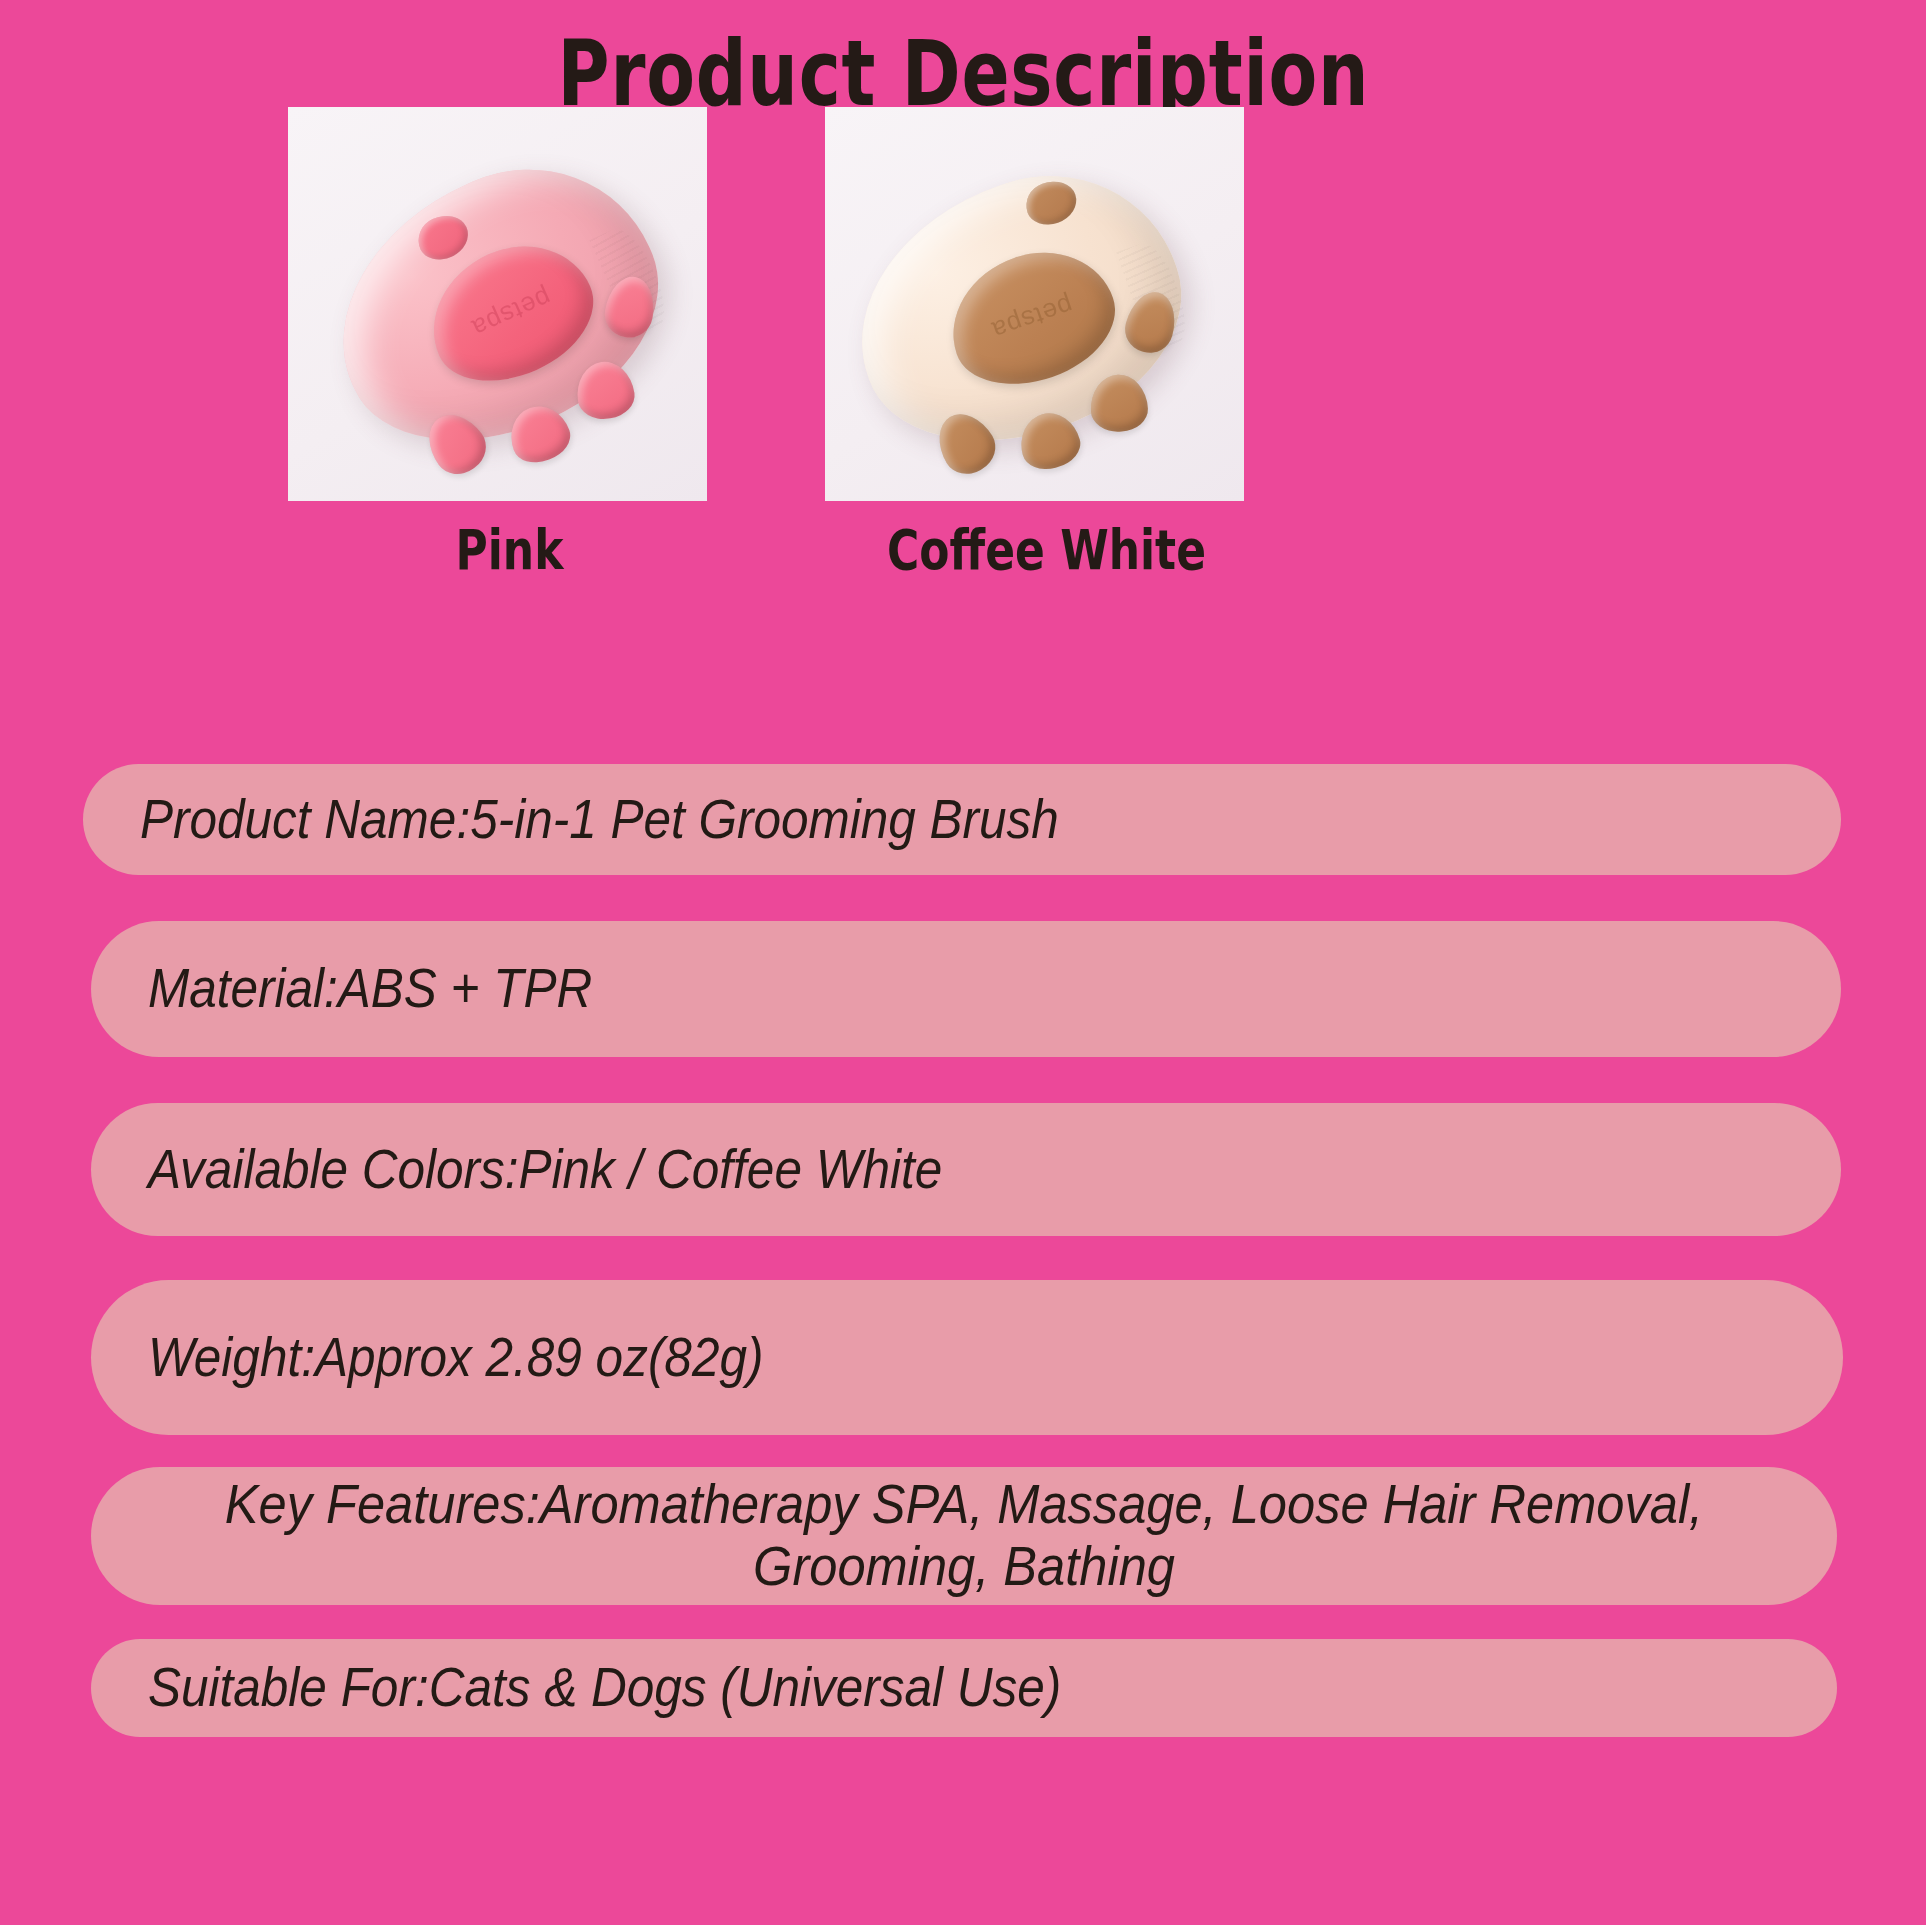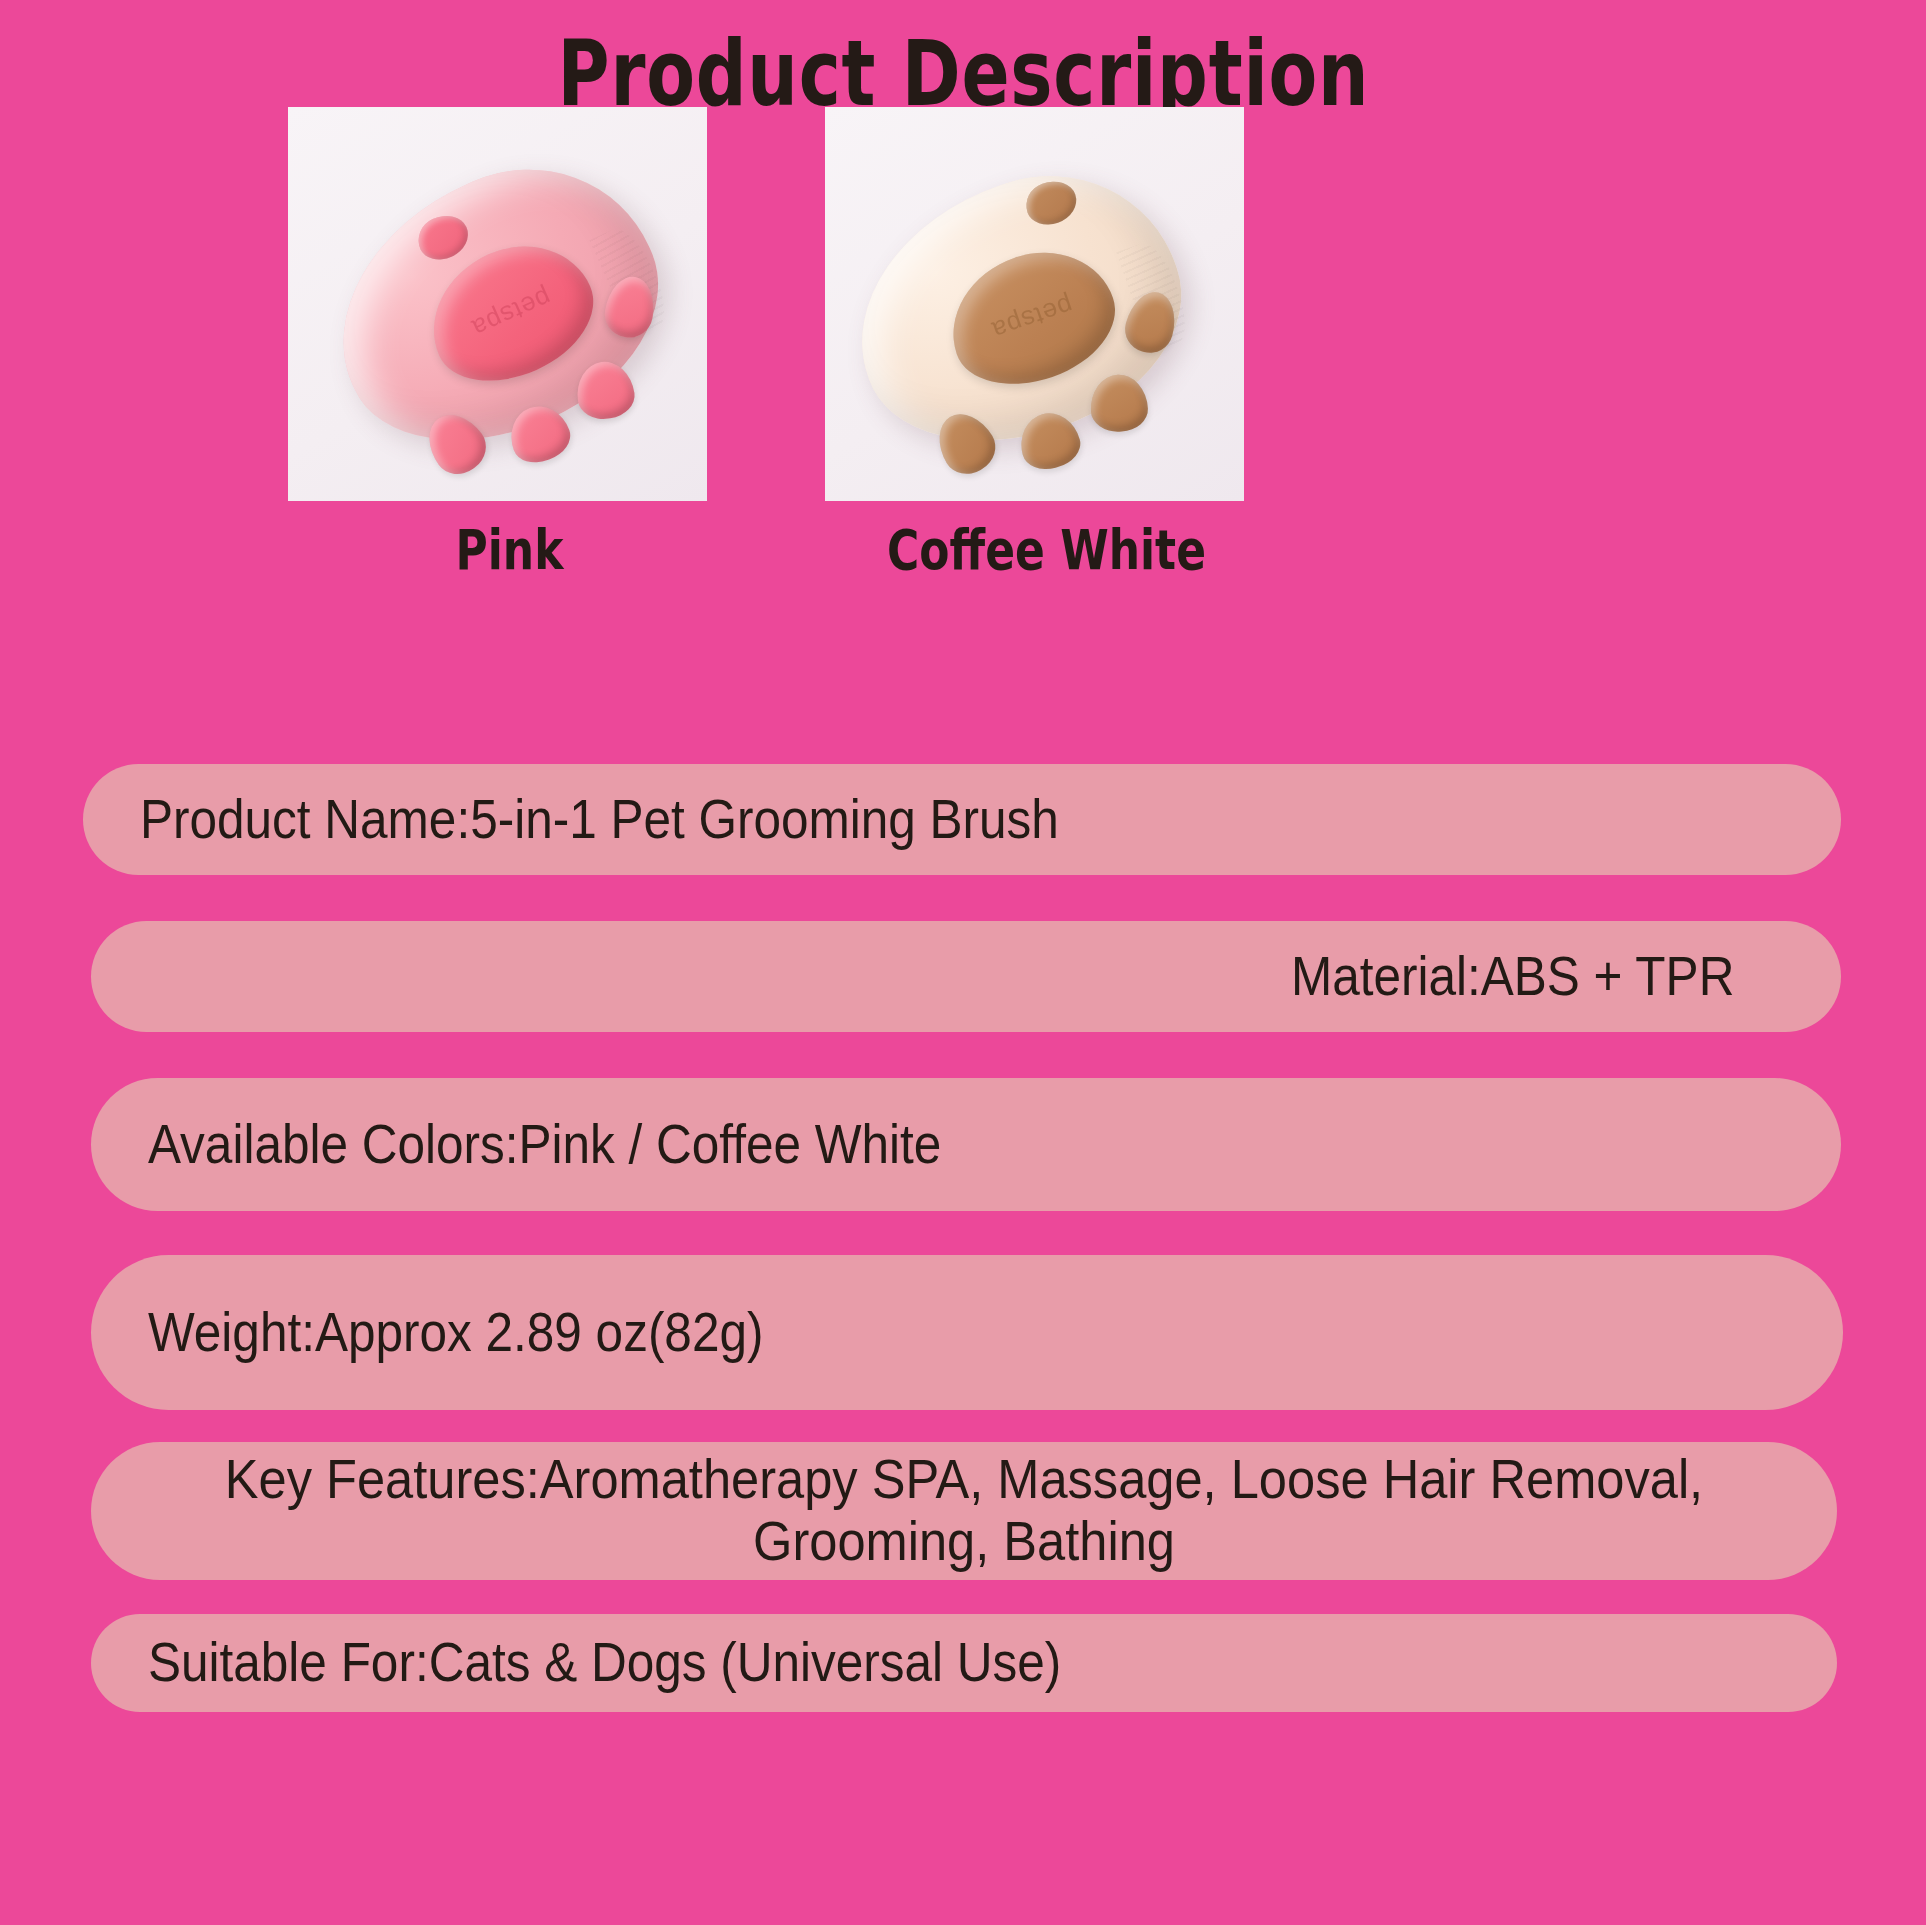--- a/index.html
+++ b/index.html
@@ -177,20 +177,21 @@
   }
 
   .pill {
     position:relative;
     background:#e89ca9;
     border-radius:89px;
     display:flex;
     align-items:center;
     margin:0 auto 42px auto;
     padding:0 57px;
+    font-style:italic;
   }
 
   .pill .pill-text {
     font-family:"Liberation Sans", sans-serif;
     font-size:55px;
     line-height:1.12;
     color:#231a15;
     transform:scaleX(0.90);
     transform-origin:left center;
     white-space:nowrap;
@@ -198,21 +199,21 @@
   .pill .pill-text.two-line {
     white-space:normal;
     text-align:center;
     width:100%;
     transform:scaleX(0.92);
     transform-origin:center center;
   }
 
   
   .pill.r0 { width:1758px; height:111px; margin-left:83px; }
-  .pill.r1 { width:1750px; height:111px; margin-left:91px;justify-content:flex-end; }
+  .pill.r1 { width:1750px; height:136px; margin-left:91px; }
   .pill.r2 { width:1750px; height:133px; margin-left:91px;align-items:center; }
   .pill.r3 { width:1752px; height:155px; margin-left:91px; }
   .pill.r4 { width:1746px; height:138px; margin-left:91px; padding:8px 40px; }
   .pill.r5 { width:1746px; height:98px; margin-left:91px; }
 
   .pill.r0 { margin-bottom:46px; }
   .pill.r1 { margin-bottom:46px; }
   .pill.r2 { margin-bottom:44px; }
   .pill.r3 { margin-bottom:32px; }
   .pill.r4 { margin-bottom:34px; }

